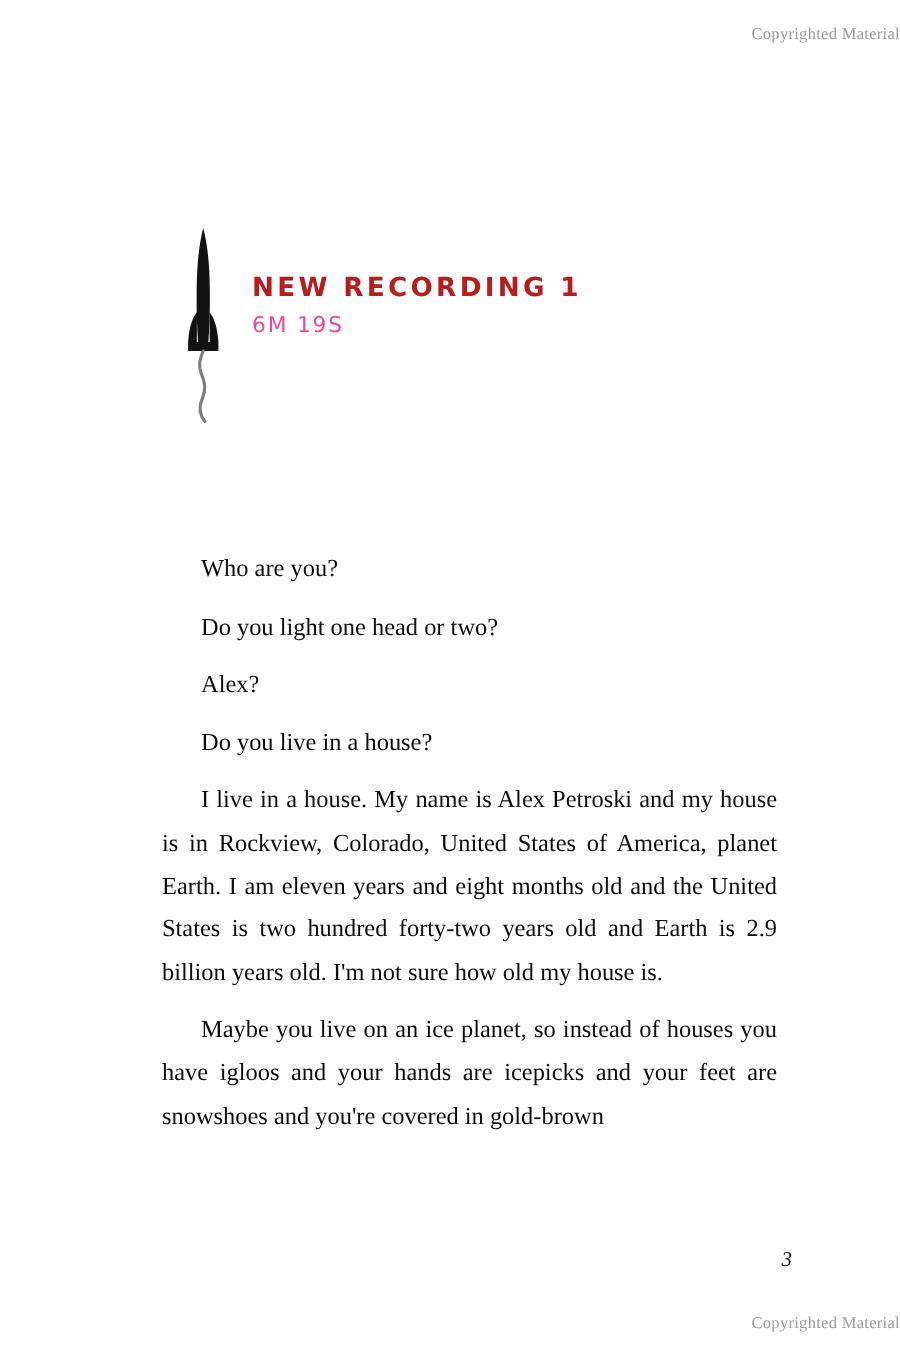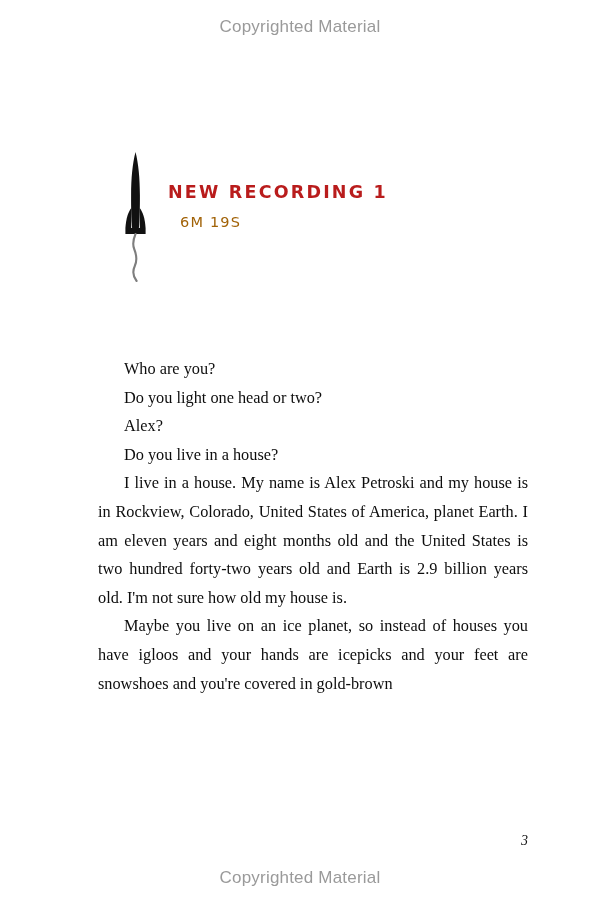--- a/index.html
+++ b/index.html
@@ -17,23 +17,23 @@
   }
   .page {
     position: absolute;
     inset: 0;
     background: #ffffff;
   }
   .watermark {
     position: absolute;
     left: 0;
     width: 100%;
-    text-align: center;
-    font-family: Liberation Sans, sans-serif;
-    font-size: 17px;
+    text-align: right;
+    font-family: Liberation Serif, serif;
+    font-size: 11px;
     color: #9a9a9a;
     letter-spacing: 0.2px;
   }
   .watermark-top { top: 17px; }
   .watermark-bottom { bottom: 17px; }
 
   .chapter-head {
     position: absolute;
     top: 150px;
     left: 118px;
@@ -56,37 +56,37 @@
     letter-spacing: 2.2px;
     color: #b91c1c;
     margin: 0 0 7px 0;
     white-space: nowrap;
   }
   .chapter-duration {
     font-family: "DejaVu Sans", sans-serif;
     font-size: 14.5px;
     font-weight: normal;
     letter-spacing: 1.2px;
-    color: #a16207;
-    margin: 12px;
+    color: #ec4899;
+    margin: 0;
   }
 
   .body-text {
     position: absolute;
     top: 355px;
     left: 98px;
     width: 430px;
     font-family: "Liberation Serif", serif;
     font-size: 16.3px;
     line-height: 28.6px;
     text-align: justify;
     color: #0d0d0d;
   }
   .body-text p {
-    margin: 0;
+    margin: 10px;
     text-indent: 26px;
     hyphens: none;
   }
   .body-text p.short {
     text-align: left;
   }
 
   .folio {
     position: absolute;
     right: 72px;

